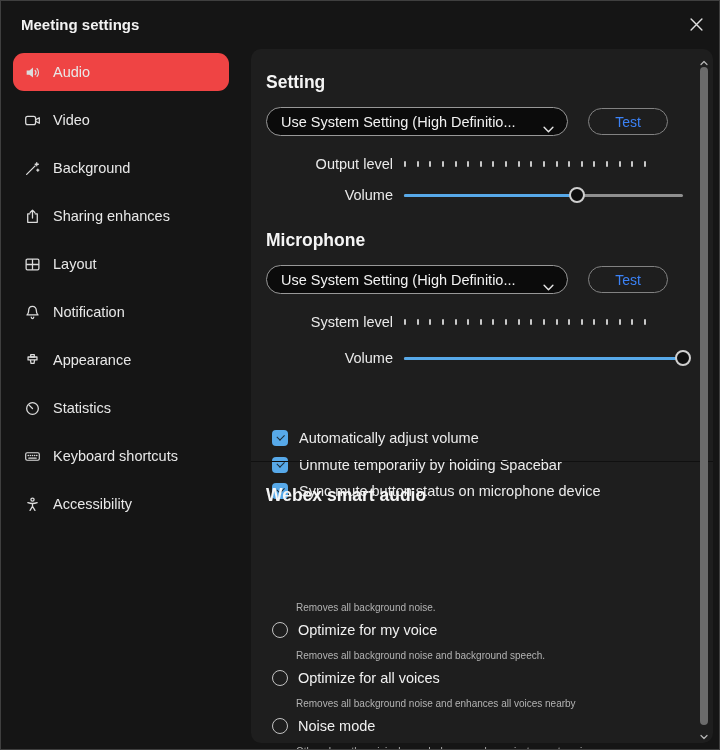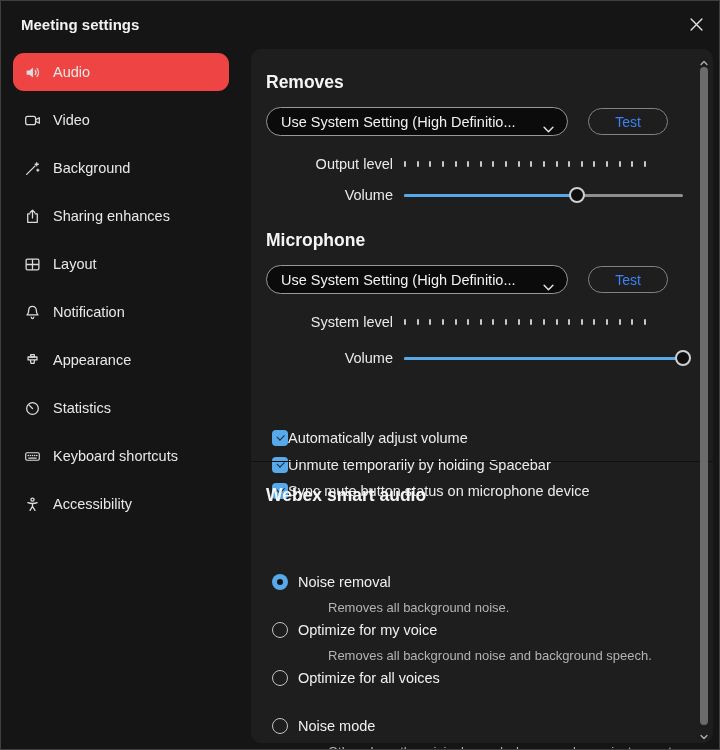--- a/index.html
+++ b/index.html
@@ -24,33 +24,33 @@
   .test-btn{position:absolute;left:322px;top:1px;width:80px;height:27px;border:1px solid #828282;border-radius:14px;background:transparent;color:#3b82f6;font-size:14px;display:flex;align-items:center;justify-content:center;cursor:pointer;}
   .level-row{position:absolute;left:15px;right:30px;height:18px;display:flex;align-items:center;}
   .row-label{width:127px;text-align:right;margin-right:11px;color:#eaeaea;font-size:14.5px;flex:0 0 127px;}
   .ticks{width:242px;display:flex;justify-content:space-between;align-items:center;}
   .tick{width:2px;height:6px;background:#c9c9c9;border-radius:1px;}
   .slider{position:relative;width:282px;height:18px;cursor:pointer;}
   .slider-track{position:absolute;left:0;right:0;top:8px;height:3px;background:#8f8f8f;border-radius:2px;}
   .slider-fill{position:absolute;left:0;top:8px;height:3px;background:var(--accent,#57a9e9);border-radius:2px;}
   .slider-thumb{position:absolute;top:9px;width:16px;height:16px;border-radius:50%;background:#0e0e0e;border:2px solid #cfcfcf;transform:translate(-50%,-50%);}
   
-  .check-row{position:absolute;left:21px;display:flex;align-items:center;gap:0;cursor:pointer;}
+  .check-row{position:absolute;left:21px;display:flex;align-items:center;gap:11px;cursor:pointer;}
   .checkbox{width:16px;height:16px;border-radius:4px;background:transparent;border:1.5px solid #bbb;position:relative;flex:0 0 16px;}
   .checkbox.on{background:var(--accent,#57a9e9);border:none;}
   .checkbox.on::after{content:"";position:absolute;left:4.5px;top:3.5px;width:6px;height:3.5px;border-left:1.6px solid #1b2b36;border-bottom:1.6px solid #1b2b36;transform:rotate(-45deg);}
   .check-label{color:#ececec;font-size:14.5px;}
   .divider{position:absolute;left:0;right:0;height:1px;background:#101010;}
   
   .radio-row{position:absolute;left:21px;display:flex;align-items:center;gap:10px;cursor:pointer;height:20px;}
   .radio{width:16px;height:16px;border-radius:50%;border:1.5px solid #c2c2c2;position:relative;flex:0 0 16px;}
   .radio.on{border:none;background:var(--accent,#57a9e9);}
   .radio.on::after{content:"";position:absolute;left:5px;top:5px;width:6px;height:6px;border-radius:50%;background:#101418;}
   .radio-label{color:#f0f0f0;font-size:14.5px;}
-  .radio-desc{position:absolute;left:45px;color:#b3b3b3;font-size:13px;line-height:20px;max-width:400px;margin-left:32px;}
+  .radio-desc{position:absolute;left:45px;color:#b3b3b3;font-size:10px;line-height:20px;max-width:400px;}
   
   .scrollbar{position:absolute;right:2px;top:3px;bottom:3px;width:14px;}
   .sb-up{position:absolute;top:2px;left:2px;width:10px;height:10px;}
   .sb-down{position:absolute;bottom:2px;left:2px;width:10px;height:10px;}
   .sb-thumb{position:absolute;left:3px;top:15px;bottom:15px;width:8px;background:#6b6b6b;border-radius:4px;cursor:pointer;}
 </style>
 </head>
 <body>
 
 <div class="dialog">
@@ -155,21 +155,21 @@
             <path d="M3.6 6.3c2.9 1 5.9 1 8.8 0"></path>
             <path d="M8 7.3v2.4M8 9.7l-2.3 3.8M8 9.7l2.3 3.8"></path>
           </svg>
         </span>
       <span class="slabel">Accessibility</span>
     </div>
   </div>
 
   <div class="panel">
 
-    <div class="h2" style="top:23px">Removes</div>
+    <div class="h2" style="top:23px">Setting</div>
 
     <div class="device-row" style="top:58px">
       <div class="dropdown">
         <span class="dd-text">Use System Setting (High Definitio...</span>
         <span class="dd-chev">
           <svg width="11" height="7" viewBox="0 0 10 6">
               <path d="M1 1l4 4 4-4" fill="none" stroke="#e6e6e6" stroke-width="1.3" stroke-linecap="round" stroke-linejoin="round"></path>
             </svg>
         </span>
       </div>
@@ -274,36 +274,33 @@
     </div>
     <div class="check-row" style="top:434px">
       <span class="checkbox on"></span>
       <span class="check-label">Sync mute button status on microphone device</span>
     </div>
 
     <div class="divider" style="top:412px"></div>
 
     <div class="h2" style="top:436px">Webex smart audio</div>
 
-    <div class="radio-row" style="top:523px">
-      <span class="radio on"></span>
-      <span class="radio-label">Noise removal</span>
-    </div>
     <div class="radio-desc" style="top:549px">Removes all background noise.</div>
 
     <div class="radio-row" style="top:571px">
       <span class="radio"></span>
       <span class="radio-label">Optimize for my voice</span>
     </div>
     <div class="radio-desc" style="top:597px">Removes all background noise and background speech.</div>
 
     <div class="radio-row" style="top:619px">
       <span class="radio"></span>
       <span class="radio-label">Optimize for all voices</span>
     </div>
+    <div class="radio-desc" style="top:645px;max-width:430px">Removes all background noise and enhances all voices nearby</div>
 
     <div class="radio-row" style="top:667px">
       <span class="radio"></span>
       <span class="radio-label">Noise mode</span>
     </div>
     <div class="radio-desc" style="top:693px">Others hear the original sound when you play an instrument or sing.</div>
 
     <div class="scrollbar">
       <span class="sb-up">
         <svg width="10" height="10" viewBox="0 0 10 10">

